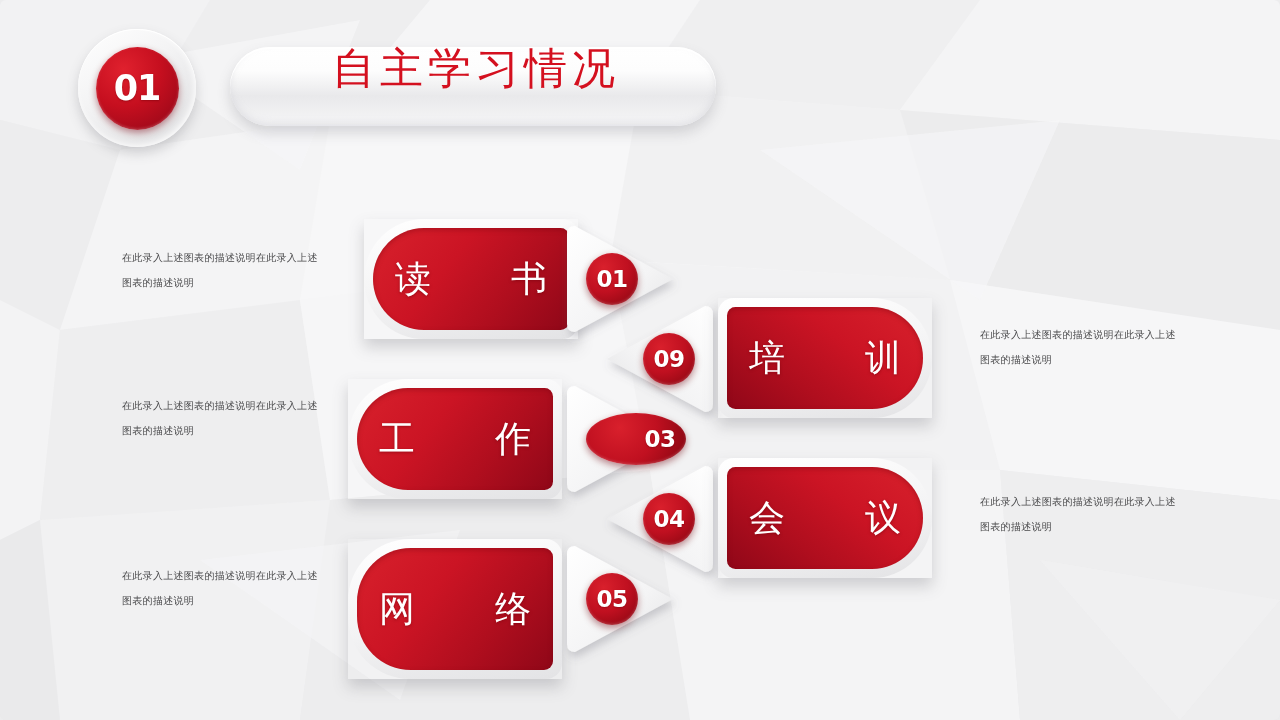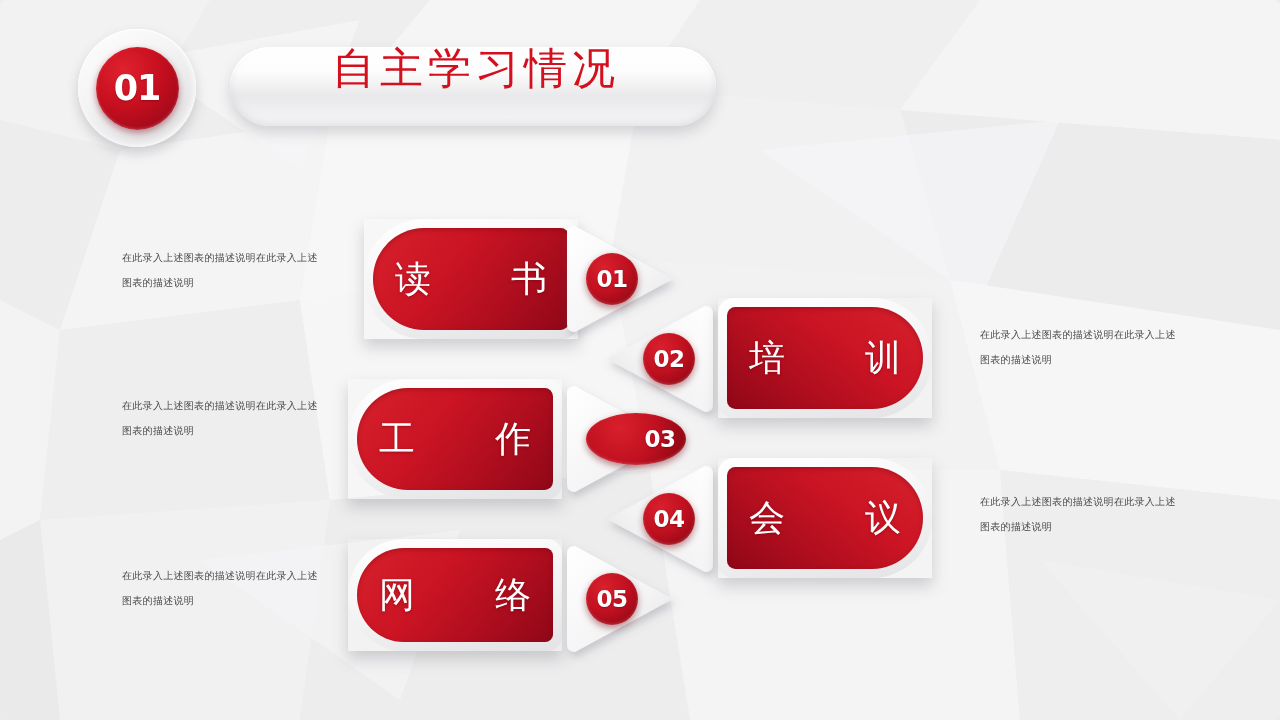--- a/index.html
+++ b/index.html
@@ -179,21 +179,21 @@
           <stop offset="100%" stop-color="#e1e1e3"></stop>
         </linearGradient>
         <filter id="ash2" x="-30%" y="-30%" width="170%" height="170%">
           <feDropShadow dx="2" dy="5" stdDeviation="4" flood-color="#6a6a74" flood-opacity="0.3"></feDropShadow>
         </filter>
       </defs>
       <path d="M105 6 L7 59 L105 112 Q113 112 113 104 L113 14 Q113 6 105 6 Z" fill="url(#ag2)" filter="url(#ash2)"></path>
     </svg>
   </div>
   <div class="numcircle" style="left:643px;top:333px;">
-    <span>02</span>
+    <span>09</span>
   </div>
   <div class="pill right" style="left:718px;top:298px;width:214px;height:120px;">
     <div class="frame"></div>
     <div class="face"></div>
     <span class="label">培　训</span>
   </div>
   <div class="desc" style="left:980px;top:322px;">在此录入上述图表的描述说明在此录入上述图表的描述说明</div>
 
   <div class="pill left" style="left:348px;top:379px;width:214px;height:120px;">
     <div class="frame"></div>
@@ -218,21 +218,21 @@
   <div class="numcircle" style="left:643px;top:493px;">
     <span>04</span>
   </div>
   <div class="pill right" style="left:718px;top:458px;width:214px;height:120px;">
     <div class="frame"></div>
     <div class="face"></div>
     <span class="label">会　议</span>
   </div>
   <div class="desc" style="left:980px;top:489px;">在此录入上述图表的描述说明在此录入上述图表的描述说明</div>
 
-  <div class="pill left" style="left:348px;top:539px;width:214px;height:112px;">
+  <div class="pill left" style="left:348px;top:539px;width:214px;height:140px;">
     <div class="frame"></div>
     <div class="face"></div>
     <span class="label">网　络</span>
   </div>
   <div class="arrow" style="left:565px;top:540px;">
     <svg width="115" height="118" viewBox="0 0 115 118">
       <path d="M10 6 L108 59 L10 112 Q2 112 2 104 L2 14 Q2 6 10 6 Z" fill="url(#ag1)" filter="url(#ash1)"></path>
     </svg>
   </div>
   <div class="numcircle" style="left:586px;top:573px;align-items:center;">

